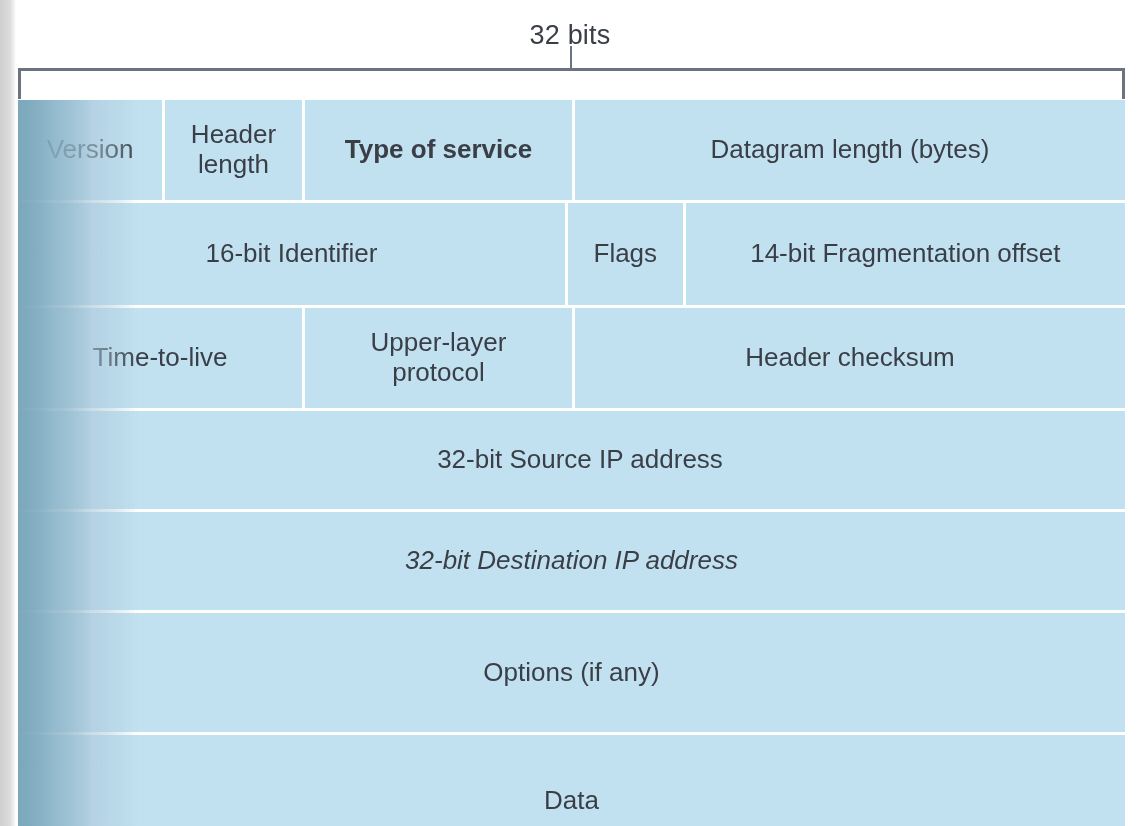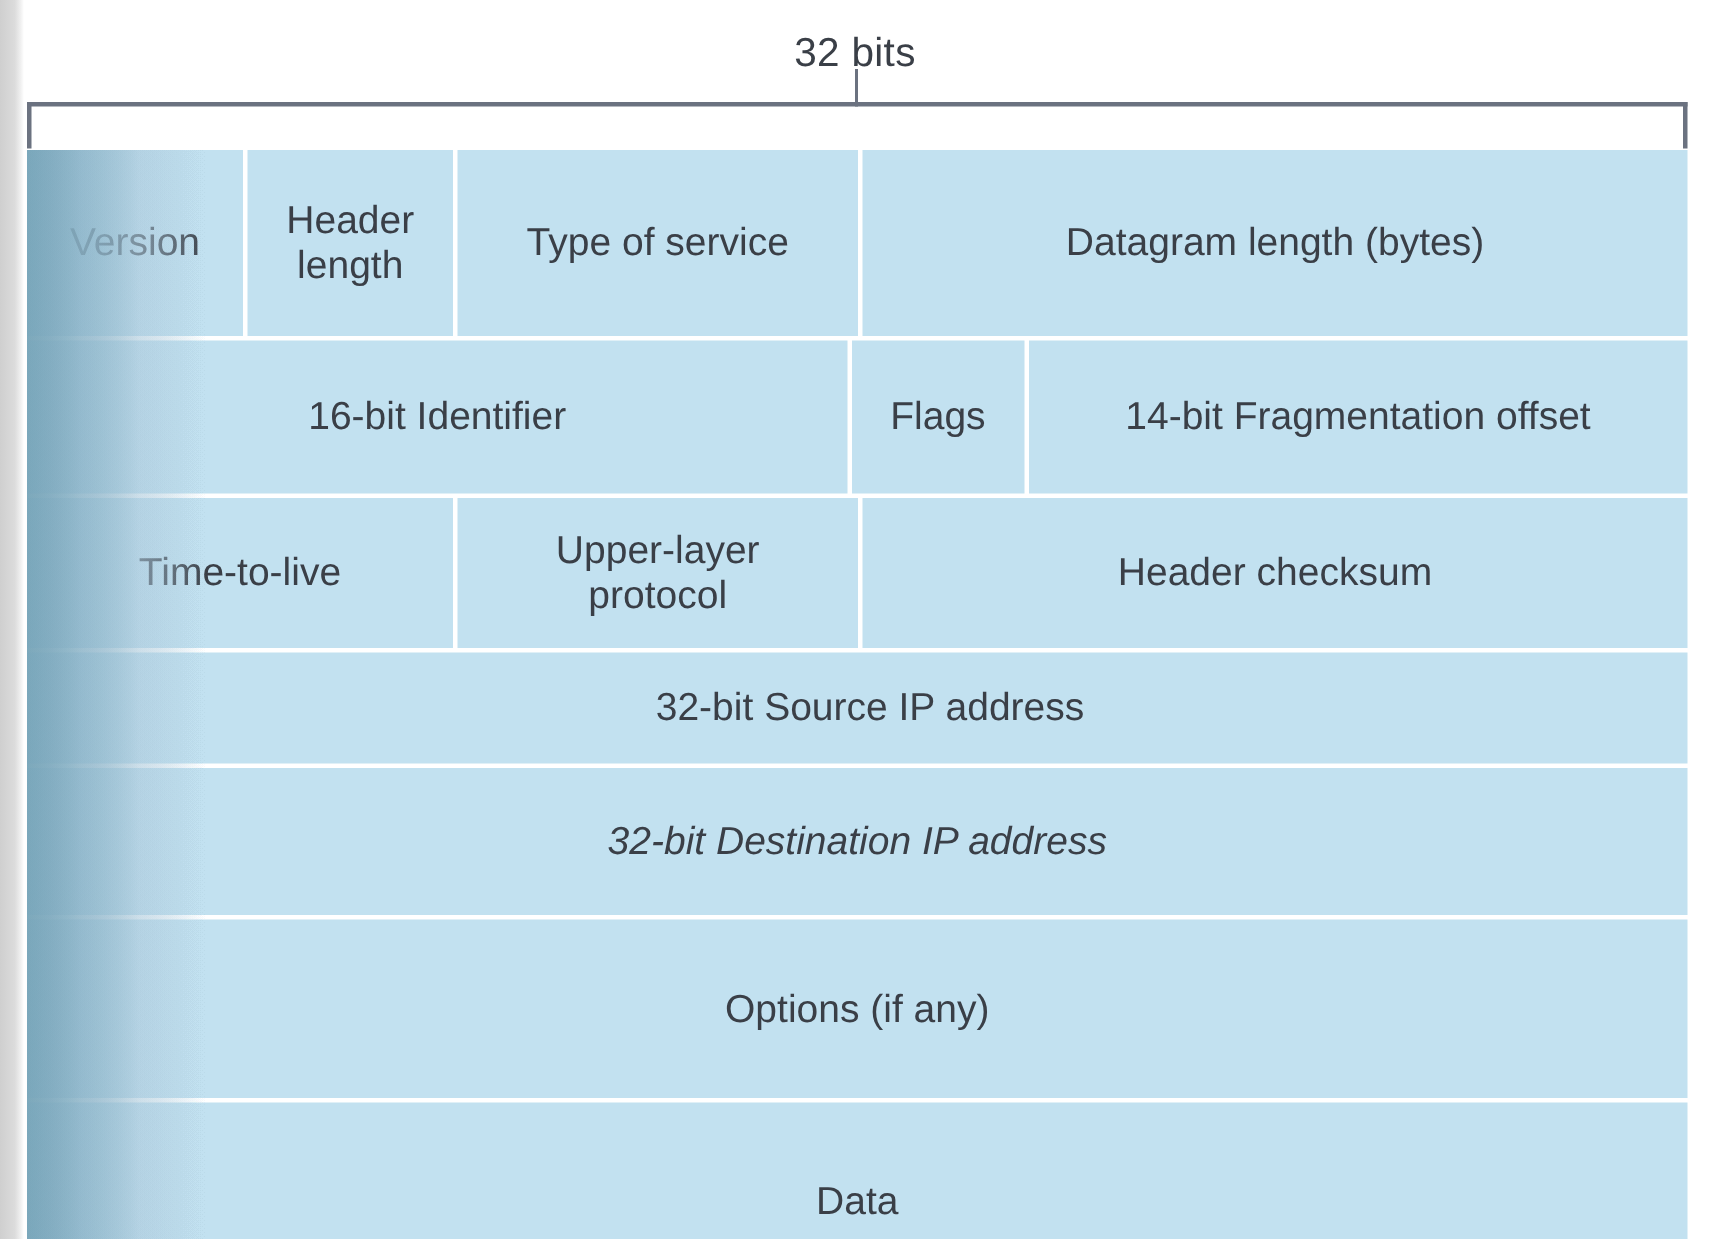--- a/index.html
+++ b/index.html
@@ -112,32 +112,32 @@
     background: linear-gradient(to right,
                 rgba(120,165,185,0.38) 0%,
                 rgba(140,180,200,0.24) 30%,
                 rgba(170,200,218,0.12) 62%,
                 rgba(194,225,240,0) 100%);
     pointer-events: none;
     z-index: 3;
   }
 
   
-  .r1 .cell { height: 124px; }
+  .r1 .cell { height: 100px; }
   .r2 .cell { height: 102px; }
   .r3 .cell { height: 100px; }
-  .r4 .cell { height: 74px; padding-left: 23px; }
+  .r4 .cell { height: 98px; padding-left: 23px; }
   .r5 .cell { height: 98px; font-style: italic; }
   .r6 .cell { height: 119px; }
   .r7 .cell { height: 131px; }
 
   
   .c-version     { width: 144px; }
   .c-hlen        { width: 137px; }
-  .c-tos         { width: 267px; }
+  .c-tos         { width: 267px; font-weight: bold; }
   .c-dlen        { width: 550px; }
   .c-ident       { width: 554px; }
   .c-flags       { width: 116px;  }
   .c-fragoff     { width: 445px; }
   .c-ttl         { width: 284px; }
   .c-proto       { width: 267px; }
   .c-checksum    { width: 550px; }
   .c-full        { width: 1107px; }
 </style>
 </head>

